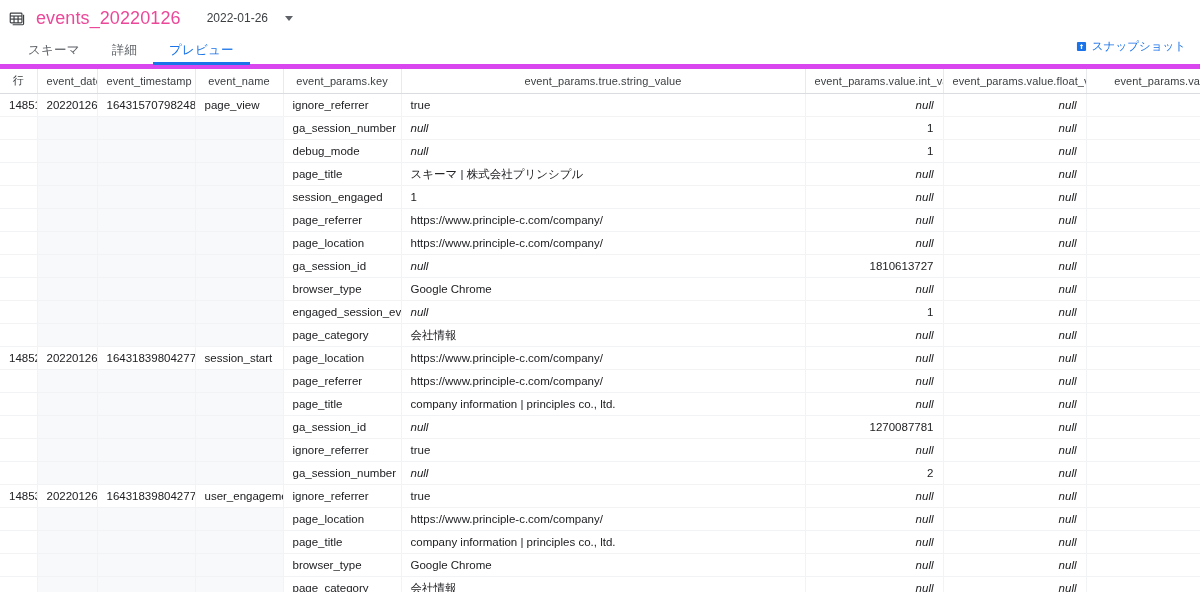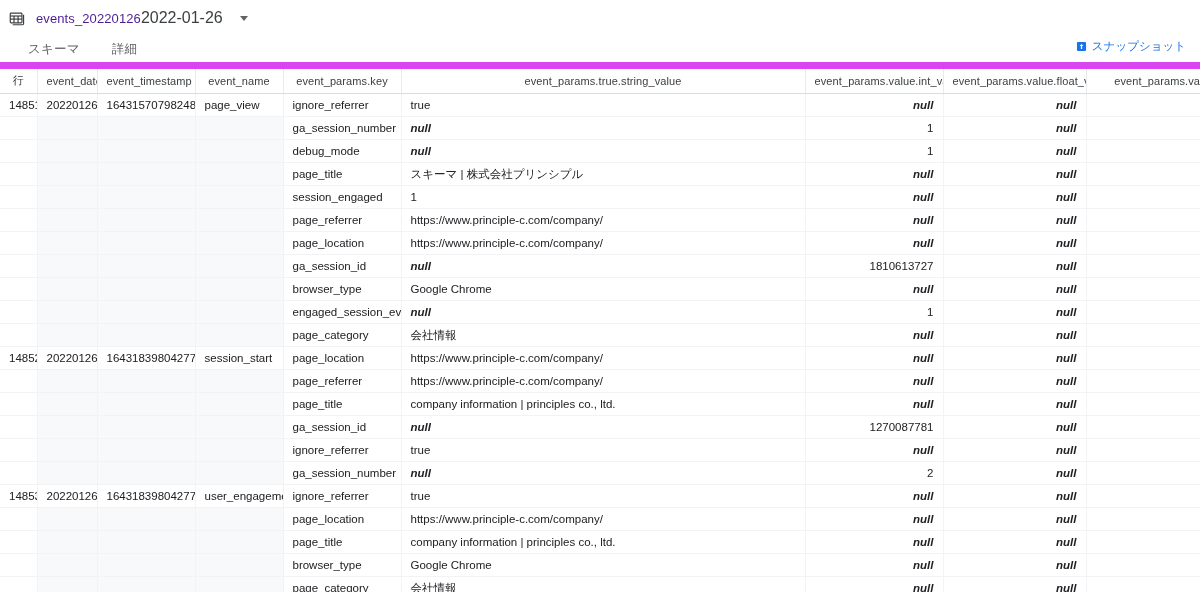--- a/index.html
+++ b/index.html
@@ -23,31 +23,32 @@
     background: #fff;
   }
   #table-icon {
     width: 18px; height: 18px;
     margin-right: 10px;
     flex: 0 0 auto;
     display: block;
     color: #3c4043;
   }
   #page-title {
-    font-size: 13px;
+    font-size: 18px;
     font-weight: 400;
-    color: #4c1d95;
+    color: #ec4899;
     letter-spacing: .1px;
     white-space: nowrap;
   }
   #date-chip {
+    margin-left: 26px;
     display: flex;
     align-items: center;
     gap: 17px;
-    font-size: 16px;
+    font-size: 12px;
     color: #3c4043;
     white-space: nowrap;
     cursor: pointer;
   }
   .caret-down {
     width: 0; height: 0;
     border-left: 4px solid transparent;
     border-right: 4px solid transparent;
     border-top: 5px solid #5f6368;
     display: inline-block;
@@ -74,21 +75,21 @@
     font-family: inherit;
   }
   .tool-btn svg { width: 13px; height: 13px; display: block; flex: 0 0 auto; }
 
   
   #tabs {
     height: 33px;
     display: flex;
     align-items: stretch;
     padding-left: 12px;
-    border-bottom: 7px solid #d946ef;
+    border-bottom: 5px solid #d946ef;
     background: #fff;
   }
   .tab {
     display: flex;
     align-items: center;
     justify-content: center;
     padding: 0 16px;
     font-size: 12.5px;
     color: #5f6368;
     cursor: pointer;
@@ -137,21 +138,21 @@
     border-right: 1px solid #f1f3f4;
     white-space: nowrap;
     overflow: hidden;
     color: #202124;
     vertical-align: middle;
     line-height: 22px;
   }
   td.num, th.num { text-align: right; }
   td.rownum { text-align: right; padding-right: 9px; color: #202124; }
   th.rownum { text-align: center; padding: 0; }
-  td.nullval { color: #80868b; font-style: italic; font-weight: bold; }
+  td.nullval { color: #80868b; font-style: italic; }
   td.filler { background: #f8f9fa; border-right: 1px solid #f1f3f4; }
   tr.group-start td { border-top: 1px solid #e0e0e0; }
   tr.group-start:first-child td { border-top: none; }
 
   
   col.c-row   { width: 37px; }
   col.c-date  { width: 60px; }
   col.c-ts    { width: 98px; }
   col.c-name  { width: 88px; }
   col.c-key   { width: 118px; }
@@ -240,20 +241,23 @@
 
   </div>
 </div>
 
 <div id="tabs">
   <div class="tab">
     <span>スキーマ</span>
   </div>
   <div class="tab">
     <span>詳細</span>
+  </div>
+  <div class="tab active">
+    <span>プレビュー</span>
   </div>
 </div>
 
 <div id="grid-wrap">
   <div id="grid-clip">
     <table id="preview-grid">
       <colgroup>
         <col class="c-row">
           <col class="c-date">
           <col class="c-ts">

